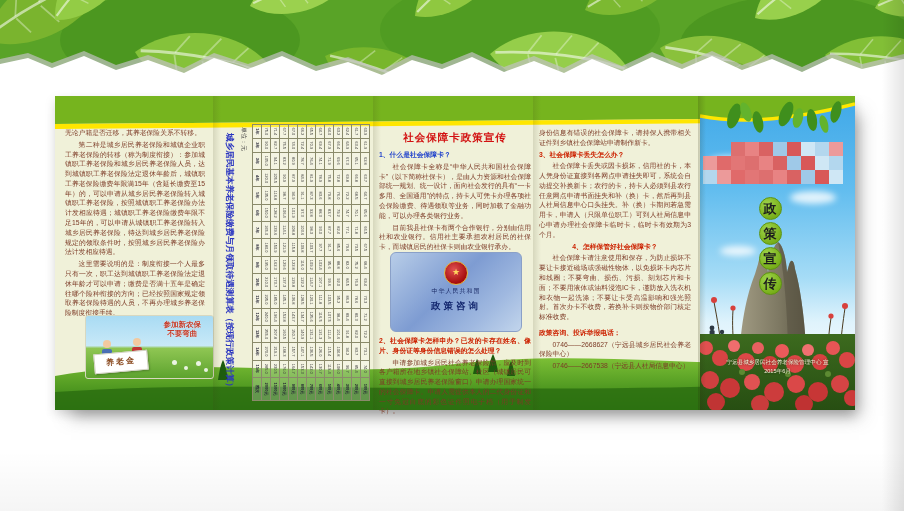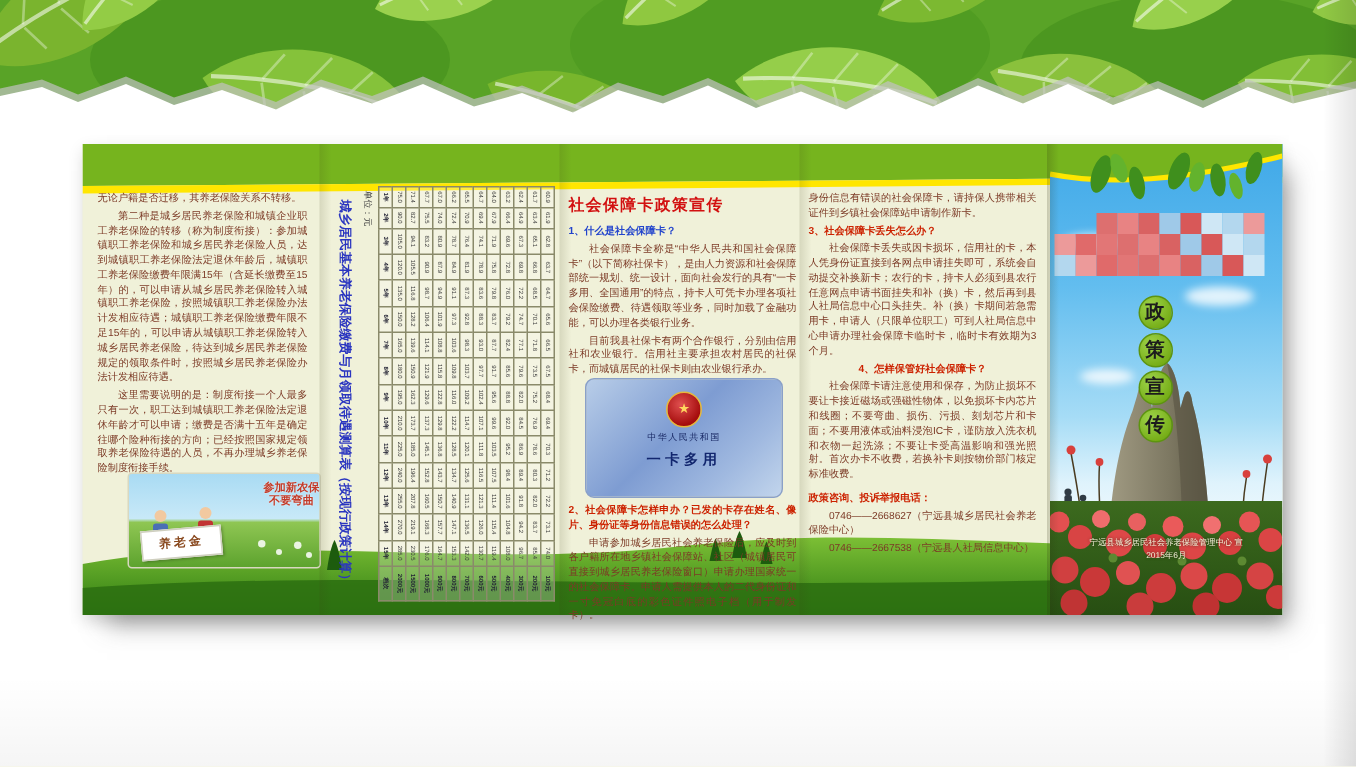--- a/index.html
+++ b/index.html
@@ -22,42 +22,42 @@
   .band{position:absolute;left:0;top:0;width:800px;height:36px;z-index:1;}
   .grass{position:absolute;left:0;bottom:0;width:800px;height:74px;z-index:1;}
   .fold{position:absolute;top:0;height:314px;width:8px;z-index:5;
     background:linear-gradient(to right,rgba(60,60,20,.14),rgba(60,60,20,0));}
   
   .panel{position:absolute;z-index:3;color:#7c3a26;font-size:6.8px;line-height:1.44;text-align:justify;}
   .panel p{margin:0 0 2px 0;}
   .indent{text-indent:2em;}
   .h-blue{color:#2244cc;font-weight:bold;}
   .h-red{color:#cc2200;font-weight:bold;}
-  .mid-title{color:#d21010;font-weight:bold;font-size:10.5px;text-align:left;
+  .mid-title{color:#d21010;font-weight:bold;font-size:10.5px;text-align:center;
     letter-spacing:1px;margin:2px 0 5px 0;}
   
   .vstrip{position:absolute;z-index:3;}
   .vstrip .vinner{transform-origin:0 0;white-space:nowrap;}
   .title-strip .vinner{width:276px;height:13px;line-height:13px;font-size:8.6px;font-weight:bold;
     color:#2a35c0;text-align:center;transform:rotate(90deg) translateY(-13px);}
   .unit-strip .vinner{width:30px;height:8px;line-height:8px;font-size:6px;color:#444;
     transform:rotate(90deg) translateY(-8px);}
   
   .tbl-wrap{position:absolute;left:197px;top:28px;width:118px;height:277px;z-index:3;}
   .tbl-wrap table{width:277px;height:118px;border-collapse:collapse;
     transform-origin:0 0;transform:rotate(90deg) translateY(-118px);
     background:rgba(255,255,255,.25);}
   .tbl-wrap td,.tbl-wrap th{border:0.5px solid #8a8a6a;padding:0;margin:0;
     font-size:4px;line-height:1;font-weight:normal;color:#3a3a3a;text-align:center;}
   .tbl-wrap th{font-weight:bold;color:#223;}
   
   .cartoon{position:absolute;left:30px;top:219px;width:127px;height:62px;z-index:3;
     border:1px solid #d8d8c0;border-radius:3px;overflow:hidden;
     background:linear-gradient(180deg,#a9dbf3 0%,#c8e9f8 48%,#8fc653 52%,#5da32e 100%);}
-  .cartoon .slogan{position:absolute;right:0;top:4px;text-align:center;
+  .cartoon .slogan{position:absolute;right:12px;top:4px;text-align:center;
     color:#c23b2a;font-weight:bold;font-size:7.5px;line-height:1.25;text-shadow:0 0 1px #fff;}
   .cartoon .sign{position:absolute;left:8px;bottom:6px;width:52px;height:18px;
     background:#fff;border:1px solid #cfcfbf;transform:rotate(-5deg);
     color:#8a4a20;font-weight:bold;font-size:8px;letter-spacing:2px;
     text-align:center;line-height:18px;box-shadow:1px 1px 2px rgba(0,0,0,.25);}
   .person{position:absolute;width:10px;}
   .person .head{width:8px;height:8px;border-radius:50%;background:#f2c9a0;margin:0 auto;}
   .person .torso{width:10px;height:13px;border-radius:2px;margin-top:1px;}
   .dot{position:absolute;border-radius:50%;background:rgba(255,255,255,.85);}
   
@@ -453,21 +453,21 @@
   <div class="panel" style="left:324px;top:32px;width:152px;">
     <div class="mid-title">社会保障卡政策宣传</div>
     <p><span class="h-blue">1、什么是社会保障卡？</span></p>
     <p class="indent">社会保障卡全称是“中华人民共和国社会保障卡”（以下简称社保卡），是由人力资源和社会保障部统一规划、统一设计，面向社会发行的具有“一卡多用、全国通用”的特点，持卡人可凭卡办理各项社会保险缴费、待遇领取等业务，同时加载了金融功能，可以办理各类银行业务。</p>
     <p class="indent">目前我县社保卡有两个合作银行，分别由信用社和农业银行。信用社主要承担农村居民的社保卡，而城镇居民的社保卡则由农业银行承办。</p>
   </div>
 
   <div class="ss-card">
     <div class="emblem">★</div>
     <div class="country">中华人民共和国</div>
-    <div class="cardname">一卡多用</div>
+    <div class="cardname">政策咨询</div>
   </div>
 
   <div class="panel" style="left:324px;top:240px;width:152px;">
     <p><span class="h-red">2、社会保障卡怎样申办？已发的卡存在姓名、像片、身份证等身份信息错误的怎么处理？</span></p>
     <p class="indent">申请参加城乡居民社会养老保险后，应及时到各户籍所在地乡镇社会保障站、社区（城镇居民可直接到城乡居民养老保险窗口）申请办理国家统一的社会保障卡。申请人需提供本人的二代身份证和一寸免冠白底的彩色证件照电子档（用于制发卡）。</p>
   </div>
 
   <div class="panel" style="left:484px;top:32px;width:152px;">
     <p>身份信息有错误的社会保障卡，请持保人携带相关证件到乡镇社会保障站申请制作新卡。</p>
     <p><span class="h-red">3、社会保障卡丢失怎么办？</span></p>

